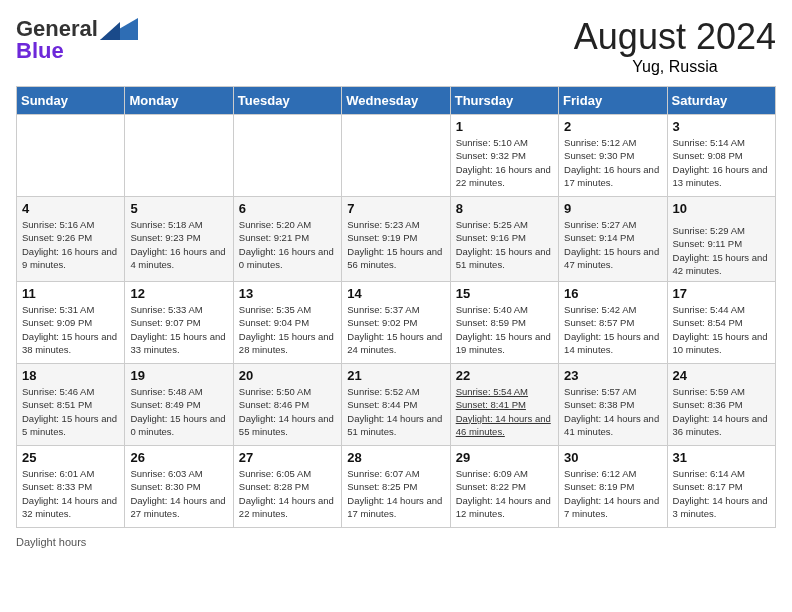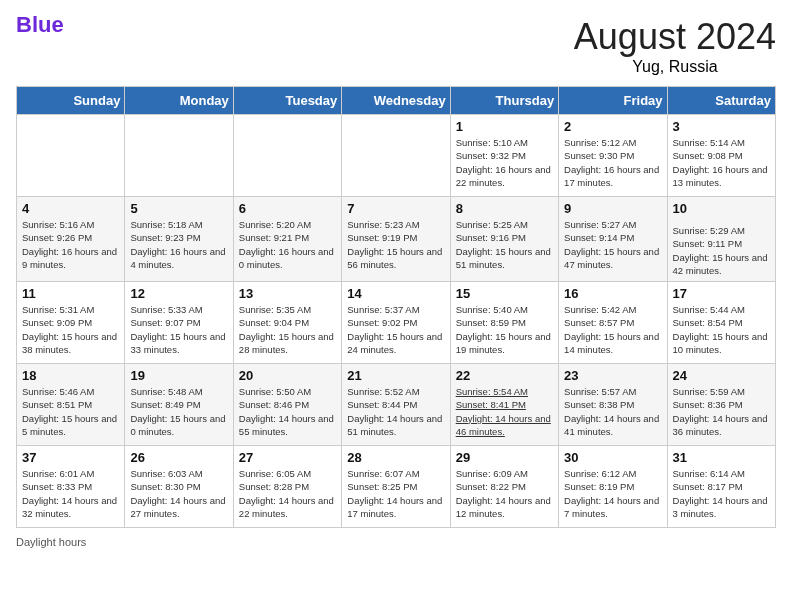--- a/index.html
+++ b/index.html
@@ -36,21 +36,21 @@
     .calendar {
       width: 100%;
       border-collapse: collapse;
       table-layout: fixed;
     }
     .calendar th {
       background-color: #2E6DB4;
       color: #fff;
       font-size: 13px;
       padding: 6px 4px;
-      text-align: right;
+      text-align: left;
       border: 1px solid #ccc;
     }
     .calendar td {
       vertical-align: top;
       border: 1px solid #ccc;
       padding: 4px 5px;
       font-size: 10px;
       color: #333;
       height: 82px;
       background: #fff;
@@ -80,20 +80,27 @@
       margin-top: 8px;
       font-size: 11px;
       color: #555;
     }
   </style>
 </head>
 <body>
 
 <div class="header">
   <div class="logo">
+    <div style="display:flex;align-items:center;">
+      <span style="font-size:22px;font-weight:bold;color:#333;">General</span>
+      <svg width="38" height="22" viewBox="0 0 38 22" style="margin-left:2px;">
+        <polygon points="0,22 38,0 38,22" fill="#2E6DB4"></polygon>
+        <polygon points="0,22 20,4 20,22" fill="#1a4a8a"></polygon>
+      </svg>
+    </div>
     <span style="font-size:22px;font-weight:bold;color:#6d28d9;margin-top:-4px;">Blue</span>
   </div>
   <div class="title-block">
     <div class="month-year">August 2024</div>
     <div class="location">Yug, Russia</div>
   </div>
 </div>
 
 <table class="calendar">
   <thead>
@@ -259,21 +266,21 @@
         </td>
         <td>
           <span class="day-num">24</span>
           <div class="day-info" style="white-space: pre-line;">Sunrise: 5:59 AM
 Sunset: 8:36 PM
 Daylight: 14 hours and 36 minutes.</div>
         </td>
       </tr>
       <tr>
         <td>
-          <span class="day-num">37</span>
+          <span class="day-num">25</span>
           <div class="day-info" style="white-space: pre-line;">Sunrise: 6:01 AM
 Sunset: 8:33 PM
 Daylight: 14 hours and 32 minutes.</div>
         </td>
         <td>
           <span class="day-num">26</span>
           <div class="day-info" style="white-space: pre-line;">Sunrise: 6:03 AM
 Sunset: 8:30 PM
 Daylight: 14 hours and 27 minutes.</div>
         </td>

